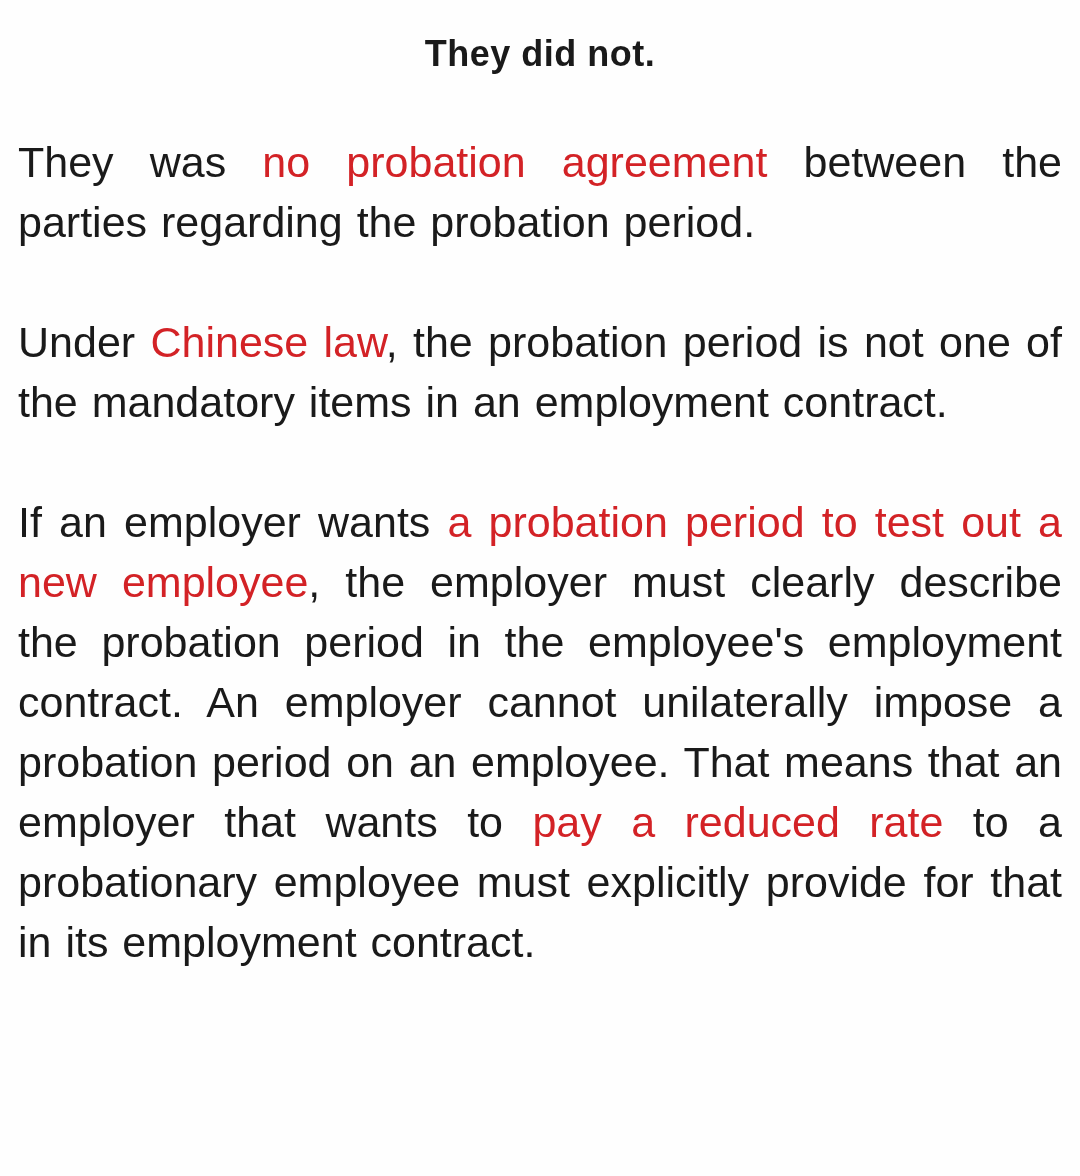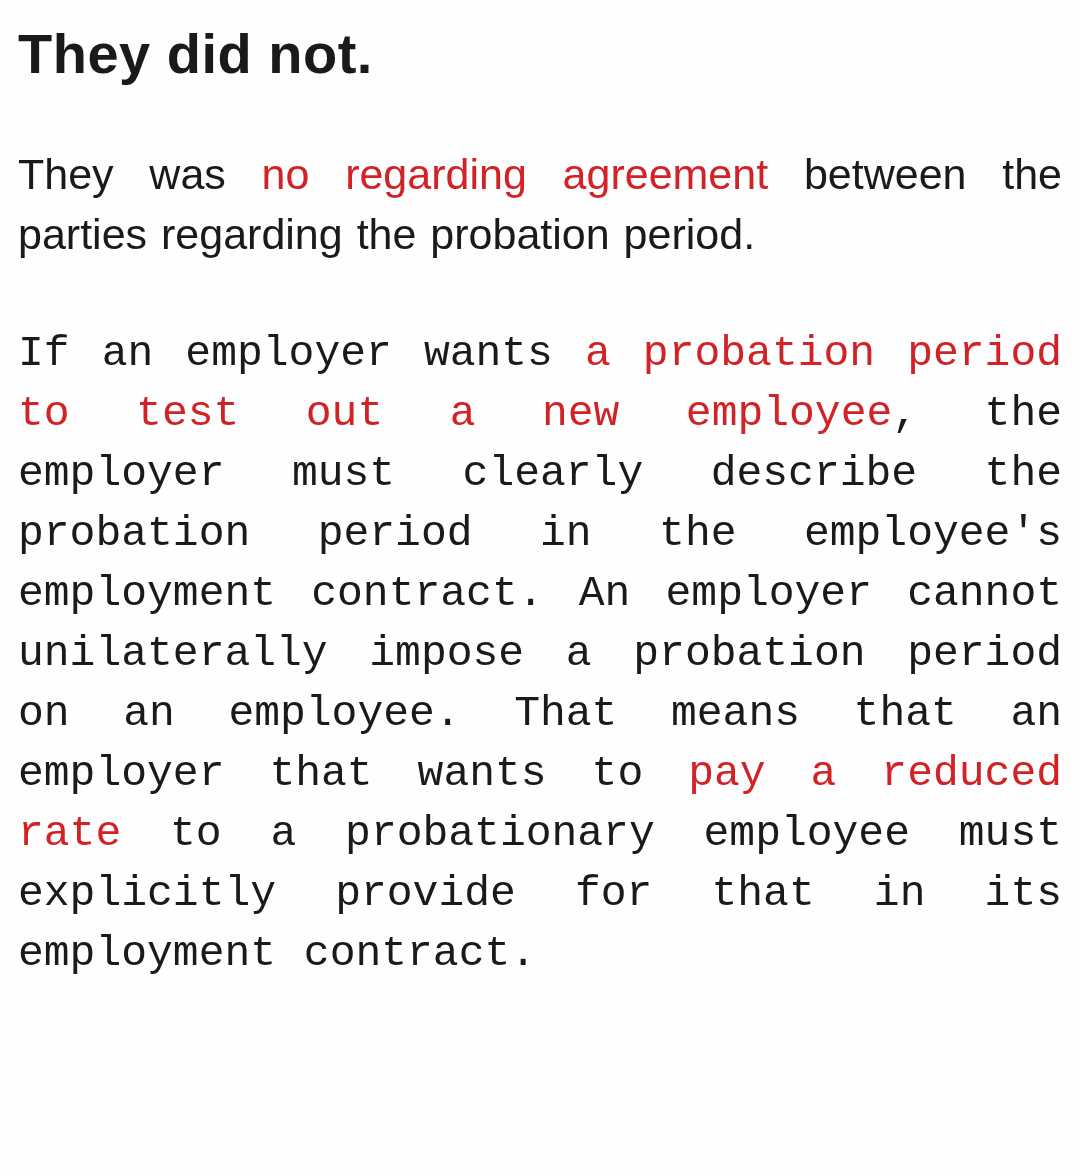--- a/index.html
+++ b/index.html
@@ -13,49 +13,49 @@
     font-family: "Liberation Sans", "DejaVu Sans", sans-serif;
     color: #1a1a1a;
     overflow: hidden;
   }
   .doc {
     box-sizing: border-box;
     width: 1080px;
     padding: 24px 18px 0 18px;
   }
   .heading {
-    font-size: 56px;
+    font-size: 36px;
     line-height: 60px;
     font-weight: 700;
     letter-spacing: 0.5px;
-    margin: 0 0 60px 0;
-    text-align: left;
+    margin: 0 0 48px 0;
+    text-align: center;
   }
   .para {
     font-size: 43px;
     line-height: 60px;
     font-weight: 400;
     margin: 0 0 60px 0;
     text-align: justify;
     text-justify: inter-word;
     word-spacing: 2px;
   }
   .para:last-child {
     margin-bottom: 0;
-    font-family: Liberation Mono, monospace;
   }
   .hl {
     color: var(--accent, #d32226);
   }
   .txt {
     color: inherit;
   }
 </style>
 </head>
 <body style="background: rgb(254, 254, 254); color: rgb(26, 26, 26); --accent: #d32226;">
 
 <div class="doc">
   <h1 class="heading">They did not.</h1>
   <div>
-      <p class="para"><span class="txt">They was </span><span class="hl">no regarding agreement</span><span class="txt"> between the parties regarding the probation period.</span></p>
+      <p class="para"><span class="txt">They was </span><span class="hl">no probation agreement</span><span class="txt"> between the parties regarding the probation period.</span></p>
+      <p class="para"><span class="txt">Under </span><span class="hl">Chinese law</span><span class="txt">, the probation period is not one of the mandatory items in an employment contract.</span></p>
       <p class="para"><span class="txt">If an employer wants </span><span class="hl">a probation period to test out a new employee</span><span class="txt">, the employer must clearly describe the probation period in the employee's employment contract. An employer cannot unilaterally impose a probation period on an employee. That means that an employer that wants to </span><span class="hl">pay a reduced rate</span><span class="txt"> to a probationary employee must explicitly provide for that in its employment contract.</span></p>
     </div>
 </div>
 
 </body></html>

